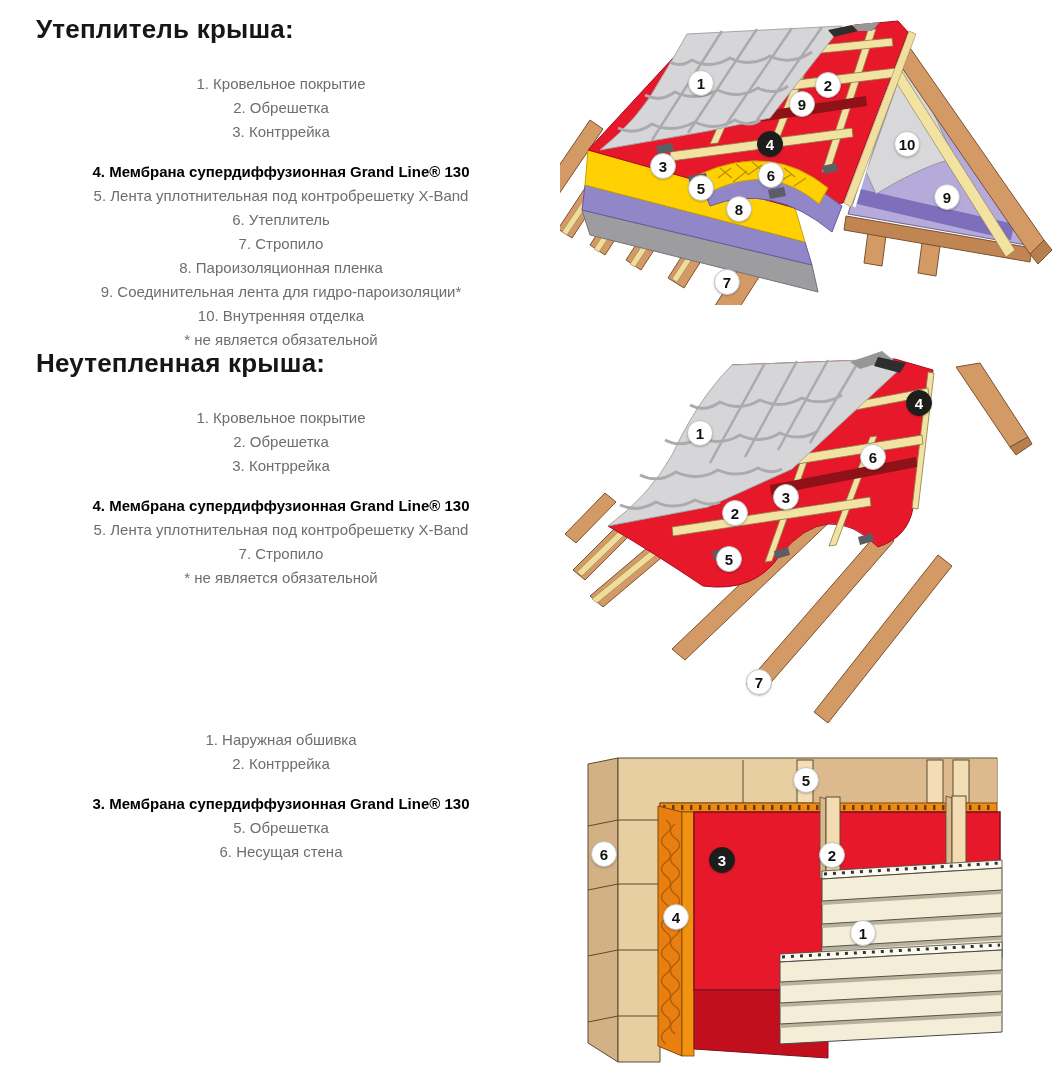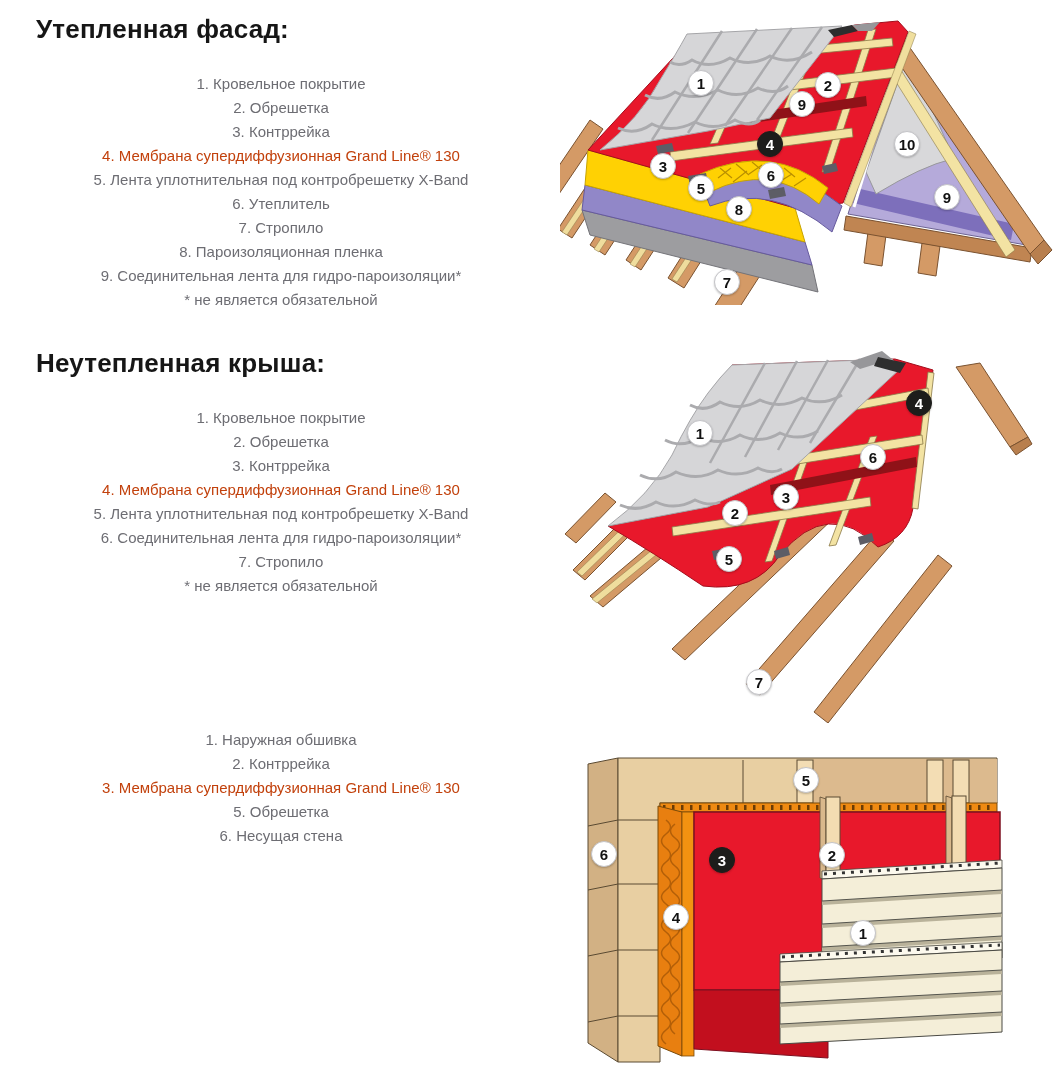--- a/index.html
+++ b/index.html
@@ -2,58 +2,58 @@
 <html><head>
 <meta charset="utf-8">
 <style>
   html,body{margin:0;padding:0;background:#fff;}
   .page{position:relative;width:1058px;height:1083px;background:#fff;overflow:hidden;
         font-family:"Liberation Sans",sans-serif;}
   .text-block{position:absolute;left:36px;width:490px;}
   .text-block h2{font-size:26px;font-weight:800;color:#161616;margin:0 0 27px 0;letter-spacing:.2px;}
   .text-block ul{margin:0;padding:0;}
   .text-block li{list-style:none;font-size:15px;line-height:24px;color:#6d6d73;text-align:center;}
-  .text-block li.bold{font-weight:400;color:#c2410c;}
+  .text-block li.bold{font-weight:700;color:#000000;margin-top:16px;}
   .diagram{position:absolute;left:560px;}
   .diagram svg{display:block;}
   .badge{position:absolute;width:26px;height:26px;border-radius:50%;background:#fff;
          border:1px solid #c4c4c8;color:#121212;display:flex;align-items:center;justify-content:center;
          font-size:15px;font-weight:700;box-shadow:0 1px 2px rgba(0,0,0,.22);box-sizing:border-box;}
   .badge.dark{background:#1d1d1b;border-color:#1d1d1b;color:#fff;}
 </style>
 </head>
 <body>
 
 <div class="page">
 
   <div class="text-block" style="top:14px">
-    <h2>Утепленная фасад:</h2>
+    <h2>Утеплитель крыша:</h2>
     <ul>
       <li>1. Кровельное покрытие</li>
       <li>2. Обрешетка</li>
       <li>3. Контррейка</li>
       <li class="bold">4. Мембрана супердиффузионная Grand Line® 130</li>
       <li>5. Лента уплотнительная под контробрешетку X-Band</li>
       <li>6. Утеплитель</li>
       <li>7. Стропило</li>
       <li>8. Пароизоляционная пленка</li>
       <li>9. Соединительная лента для гидро-пароизоляции*</li>
+      <li>10. Внутренняя отделка</li>
       <li>* не является обязательной</li>
     </ul>
   </div>
 
   <div class="text-block" style="top:348px">
     <h2>Неутепленная крыша:</h2>
     <ul>
       <li>1. Кровельное покрытие</li>
       <li>2. Обрешетка</li>
       <li>3. Контррейка</li>
       <li class="bold">4. Мембрана супердиффузионная Grand Line® 130</li>
       <li>5. Лента уплотнительная под контробрешетку X-Band</li>
-      <li>6. Соединительная лента для гидро-пароизоляции*</li>
       <li>7. Стропило</li>
       <li>* не является обязательной</li>
     </ul>
   </div>
 
   <div class="text-block" style="top:728px">
     <ul>
       <li>1. Наружная обшивка</li>
       <li>2. Контррейка</li>
       <li class="bold">3. Мембрана супердиффузионная Grand Line® 130</li>

